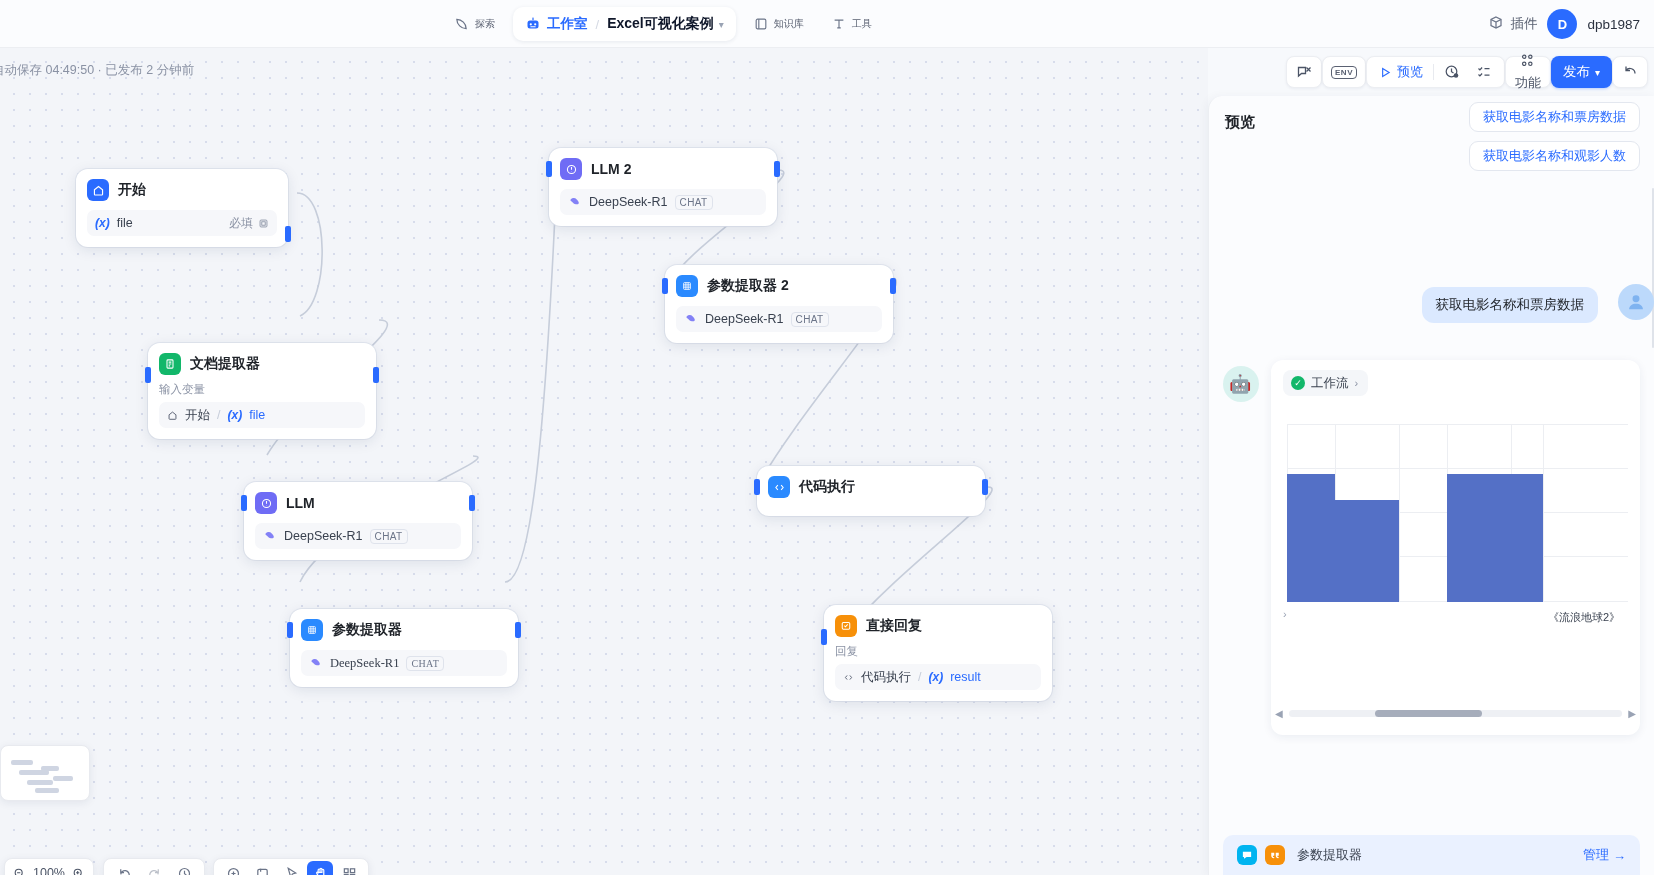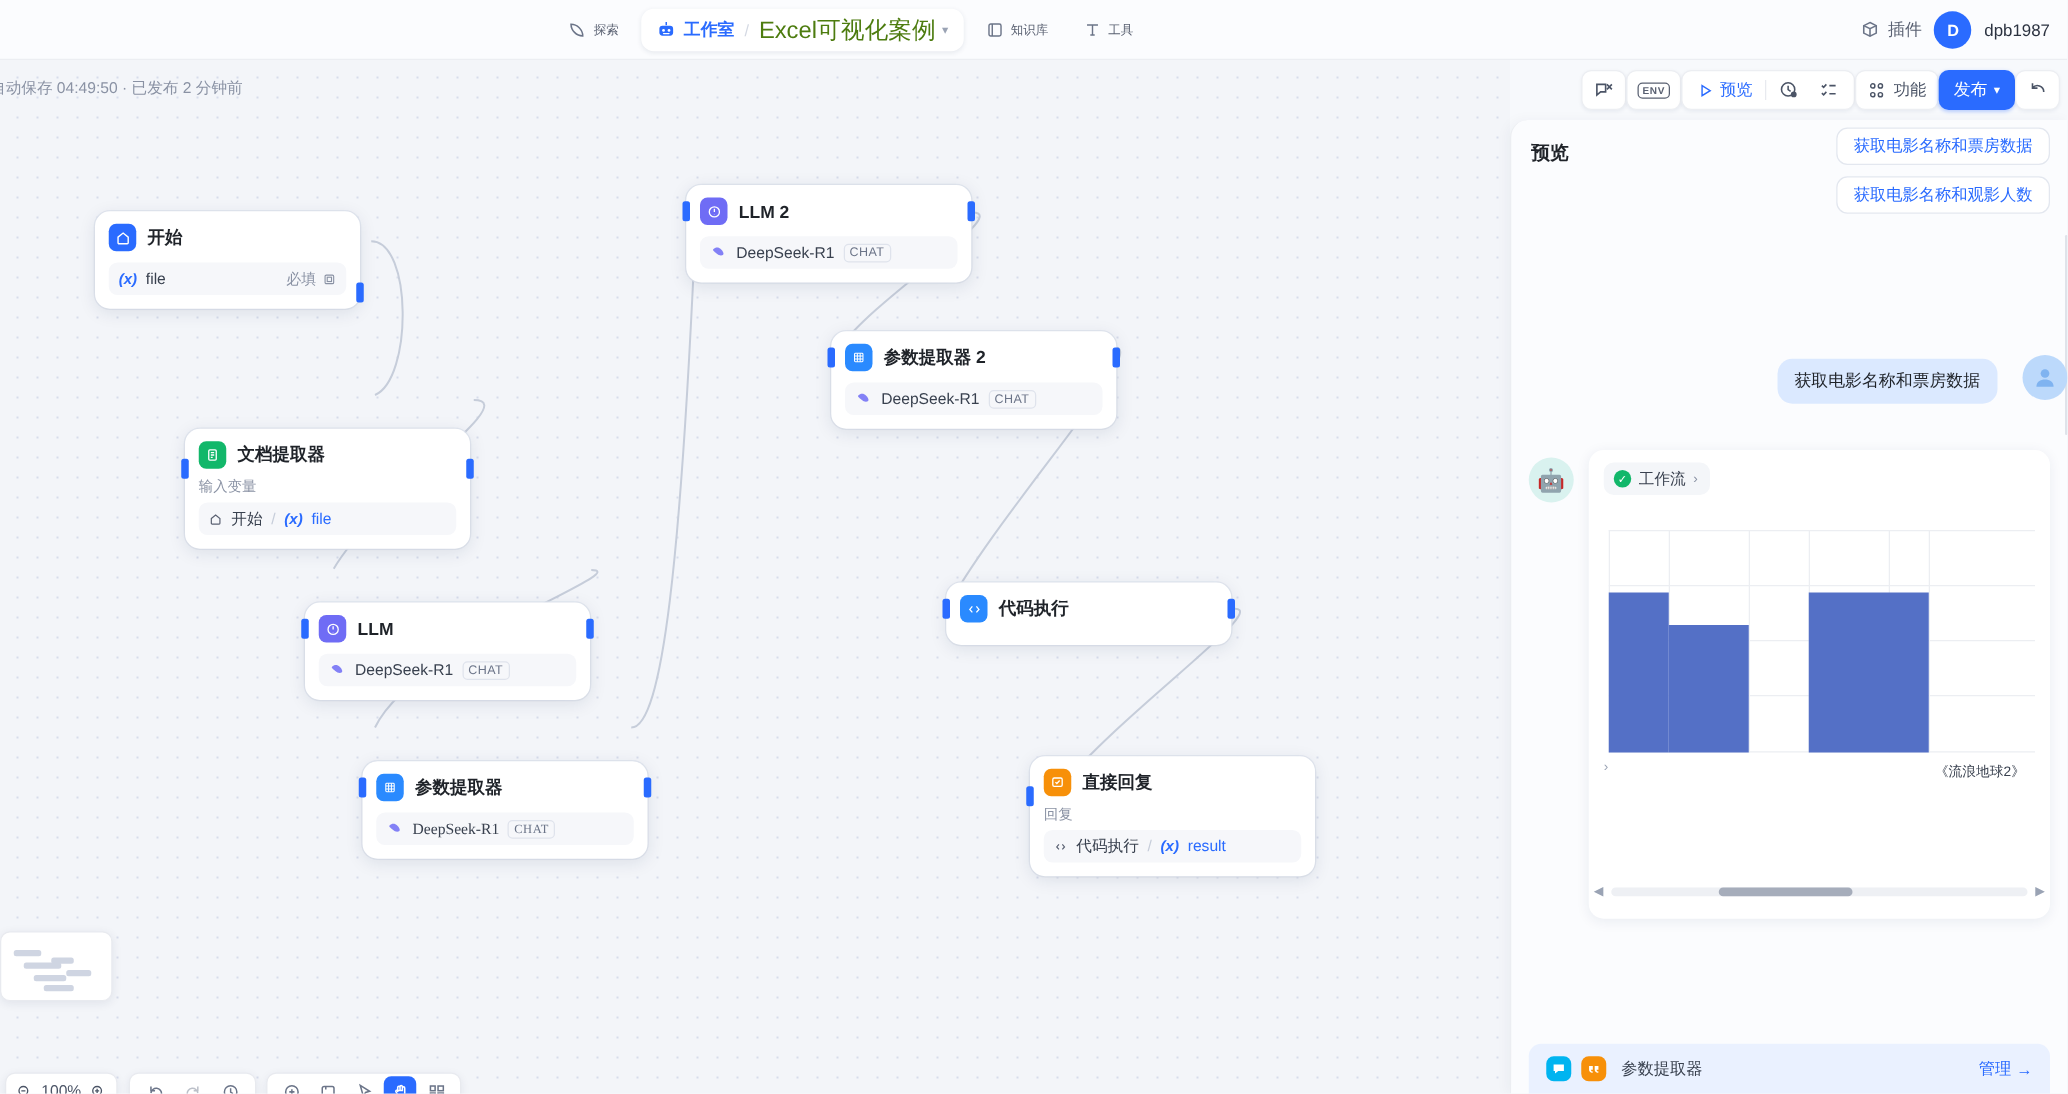--- a/index.html
+++ b/index.html
@@ -24,43 +24,43 @@
   }
   .nav-pill {
     display: flex; align-items: center; height: 34px; padding: 0 12px;
     background: #fff; border-radius: 10px; box-shadow: 0 1px 4px rgba(20,40,80,.09);
     margin: 0 4px;
     justify-content: space-between;
   }
   .pill-seg { display: flex; align-items: center; gap: 6px; font-size: 13.5px; cursor: pointer; }
   .pill-seg.active { color: #2a6bff; font-weight: 700; }
   .pill-div { color: #d4d9e3; margin: 0 8px; font-size: 13px; }
-  .pill-proj { color: #4d7c0f; font-weight: 400; font-size: 19px; cursor: pointer; }
+  .pill-proj { color: #0f172a; font-weight: 700; font-size: 14px; cursor: pointer; }
   .caret { color: #9aa3b4; font-size: 10px; margin-left: 5px; }
 
   .topright { position: absolute; right: 14px; top: 0; height: 48px; display: flex; align-items: center; gap: 10px; }
-  .plug { display: flex; align-items: center; gap: 6px; font-size: 13.5px; color: #5a6172; cursor: pointer; }
+  .plug { display: flex; align-items: flex-start; gap: 6px; font-size: 13.5px; color: #5a6172; cursor: pointer; }
   .avatar {
     width: 30px; height: 30px; border-radius: 50%; background: #2a6bff; color: #fff;
     display: flex; align-items: center; justify-content: center; font-size: 13px; font-weight: 700;
   }
   .uname { font-size: 13.5px; color: #2b3240; }
 
   .ico { display: inline-flex; align-items: center; justify-content: center; }
 
   
   .subbar { position: absolute; left: 0; top: 48px; width: 1654px; height: 48px; z-index: 30; pointer-events: none; }
   .autosave {
     position: absolute; left: -8px; top: 14px; font-size: 12.5px; color: #8a92a4; white-space: nowrap;
   }
   .tools-right { position: absolute; right: 6px; top: 8px; display: flex; align-items: center; gap: 0; pointer-events: auto; }
   .tbtn {
     height: 32px; min-width: 34px; padding: 0 9px; background: #fff; border: 1px solid #eceef2;
     border-radius: 8px; display: flex; align-items: center; justify-content: center; gap: 6px;
-    box-shadow: 0 1px 3px rgba(20,40,80,.06); font-size: 13px; color: #4b5466; cursor: pointer;
+    box-shadow: 0 1px 3px rgba(20,40,80,.06); font-size: 13px; color: #4b5466; cursor: pointer; flex-direction: column;
   }
   .tgroup {
     height: 32px; background: #fff; border: 1px solid #eceef2; border-radius: 8px;
     display: flex; align-items: center; box-shadow: 0 1px 3px rgba(20,40,80,.06); padding: 0 4px;
   }
   .tgroup .gitem { display: flex; align-items: center; gap: 5px; padding: 0 8px; height: 26px; cursor: pointer; font-size: 13px; }
   .tgroup .gdiv { width: 1px; height: 16px; background: #e8eaef; margin: 0 2px; }
   .blue-txt { color: #2a6bff; }
   .publish {
     height: 32px; padding: 0 12px; background: #2a6bff; color: #fff; border-radius: 8px;

